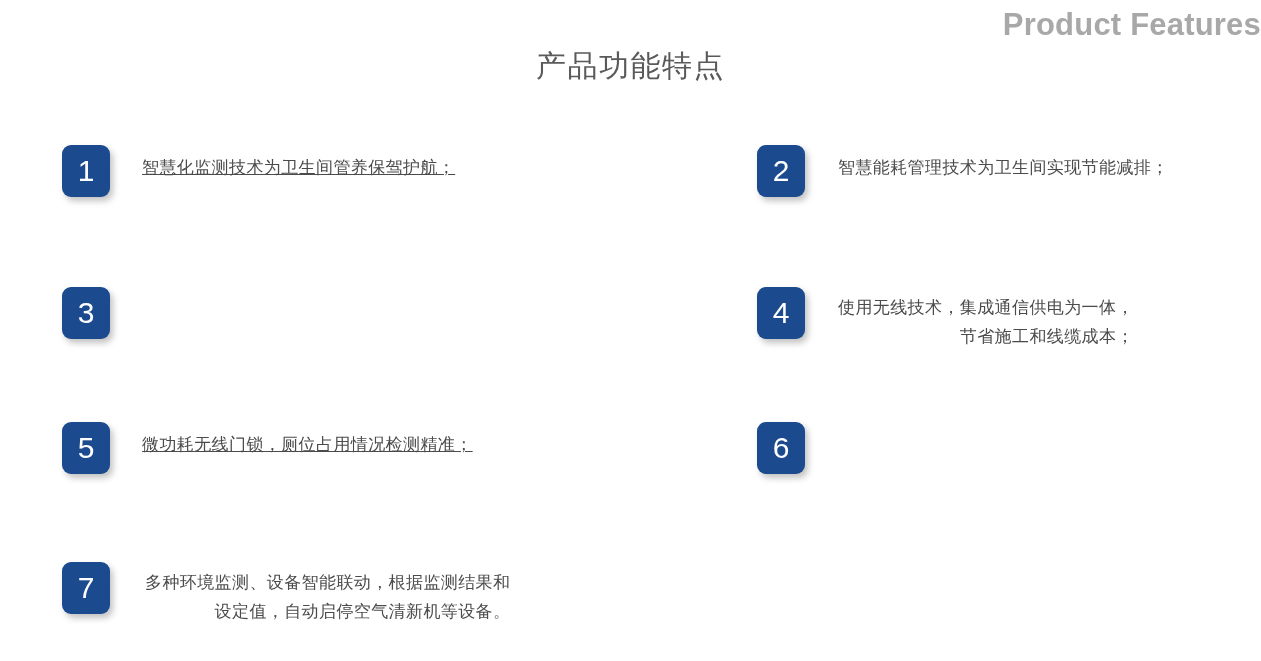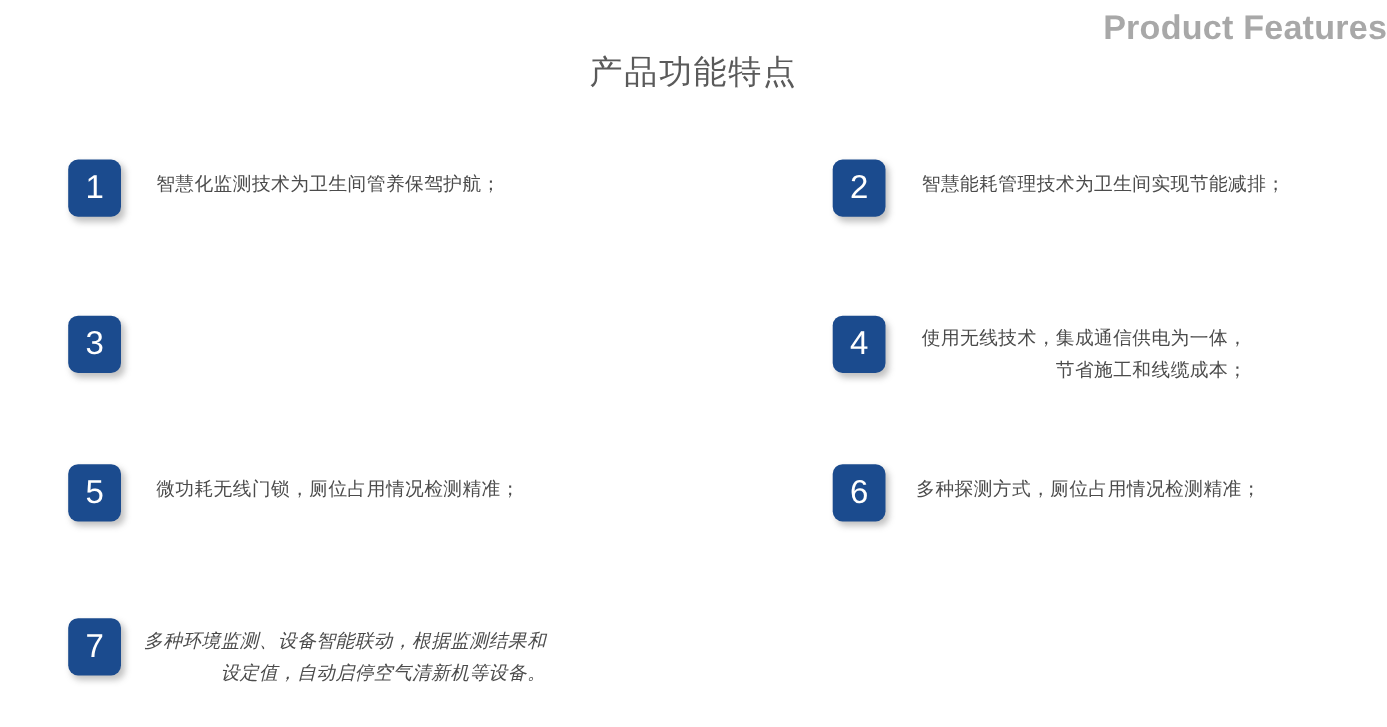--- a/index.html
+++ b/index.html
@@ -81,25 +81,25 @@
 
   
   .col-left  { left: 62px; }
   .col-right { left: 757px; }
 
   .row-1 { top: 17px; }
   .row-2 { top: 159px; }
   .row-3 { top: 294px; }
   .row-4 { top: 434px; }
 
-  .gap-std  { margin-left: 32px; }
+  .gap-std  { margin-left: 32px; text-decoration: underline; }
   .gap-wide { margin-left: 33px; }
   .gap-4    { margin-left: 33px; }
   .gap-6    { margin-left: 28px; }
-  .gap-7    { margin-left: 21px; font-style: italic; }
+  .gap-7    { margin-left: 35px; }
 
   .tight-top { padding-top: 6px; text-align: right; }
 </style>
 </head>
 <body>
 
 <div class="title-block">
   <div class="title-en">Product Features</div>
   <div class="title-cn">产品功能特点</div>
 </div>
@@ -126,21 +126,20 @@
 节省施工和线缆成本；</div>
   </div>
 
   <div class="feature-item col-left row-3">
     <div class="badge">5</div>
     <div class="feature-text gap-std">微功耗无线门锁，厕位占用情况检测精准；</div>
   </div>
 
   <div class="feature-item col-right row-3">
     <div class="badge">6</div>
-    <div class="feature-text gap-6">多种探测方式，厕位占用情况检测精准；</div>
   </div>
 
   <div class="feature-item col-left row-4">
     <div class="badge">7</div>
     <div class="feature-text gap-7 tight-top">多种环境监测、设备智能联动，根据监测结果和
 设定值，自动启停空气清新机等设备。</div>
   </div>
 
 </div>
 

